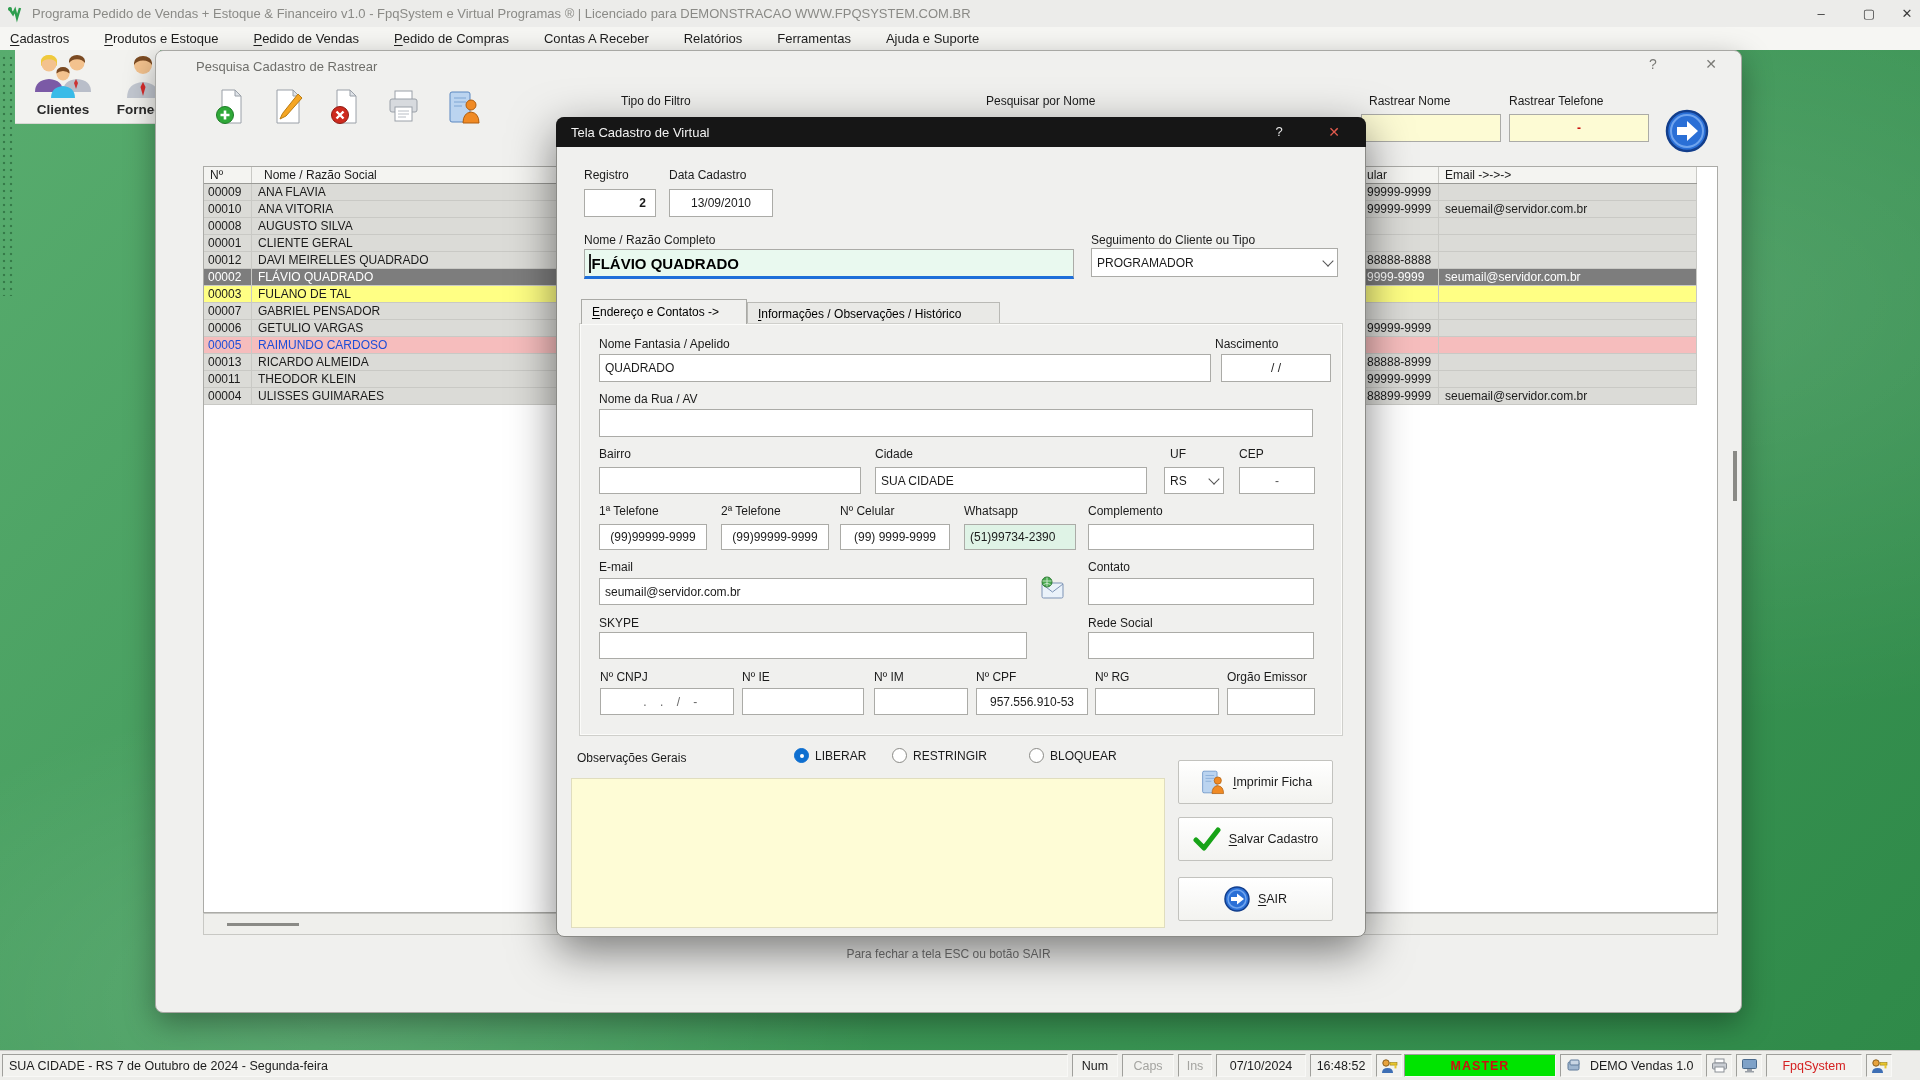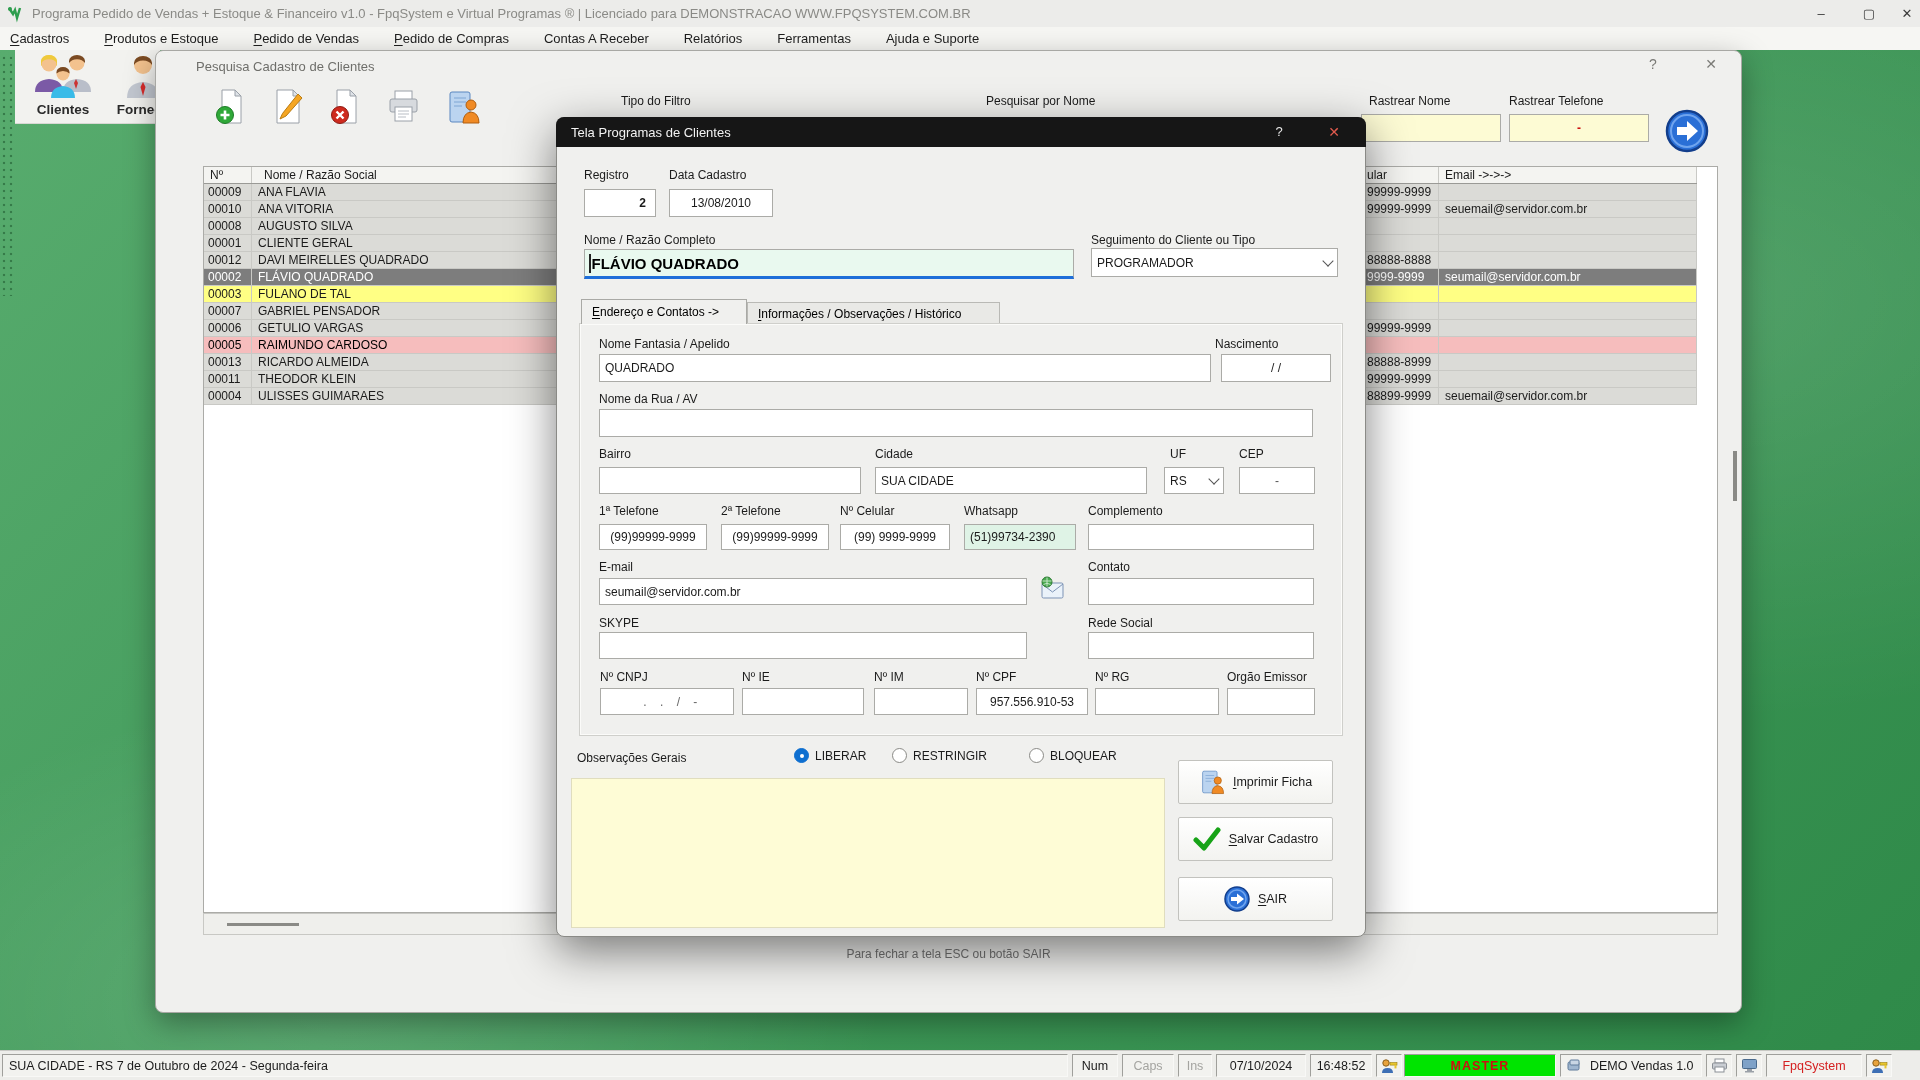--- a/index.html
+++ b/index.html
@@ -48,21 +48,21 @@
   .trow{position:absolute;left:0;width:1493px;height:17px;display:flex;font-size:12px;align-items:stretch;
      background:#DBDBD7;border-bottom:1px solid #C9C9C5;box-sizing:border-box;color:#1B1B1B;}
   .thead{background:#F4F4F1;border-bottom:1px solid #9A9A96;}
   .tc{display:flex;align-items:center;border-right:1px solid #C9C9C5;box-sizing:border-box;overflow:hidden;white-space:nowrap;}
   .c-num{width:48px;padding-left:4px;}
   .c-nome{width:1112px;padding-left:6px;}
   .c-cel{width:75px;padding-left:3px;}
   .c-email{width:258px;padding-left:6px;}
   .row-sel{background:#7D7D7D;color:#FFFFFF;}
   .row-yel{background:#FFFF84;}
-  .row-pink{background:#F6BDBD;color:#000000;}
+  .row-pink{background:#F6BDBD;color:#1d4ed8;}
   #hscroll{position:absolute;left:47px;top:862px;width:1515px;height:22px;background:#EFEFEC;border:1px solid #C8C8C4;box-sizing:border-box;}
   #hthumb{position:absolute;left:23px;top:9px;width:72px;height:3px;background:#8A8A86;}
   #vthumb{position:absolute;left:1577px;top:400px;width:4px;height:50px;background:#8A8A86;}
   #pz-footer{position:absolute;left:0;top:896px;width:100%;text-align:center;font-size:12px;color:#737373;}
   .fld-yellow{background:#FDFBD4;}
   
   #modal{left:556px;top:122px;width:810px;height:820px;background:#F0F0EE;border:1px solid #8A8A86;
      border-radius:8px;box-shadow:0 14px 45px rgba(0,0,0,.5);box-sizing:border-box;}
   #m-titlebar{position:absolute;left:-1px;top:-1px;width:810px;height:30px;background:#161616;border-radius:8px 8px 0 0;}
   #m-title{position:absolute;left:15px;top:8px;font-size:13px;color:#F2F2F2;}
@@ -144,21 +144,21 @@
           <circle cx="22" cy="13" r="9" fill="#F3C28E"></circle>
           <path d="M13 11 a9 7 0 0 1 18 0 l0 2 a10 8 0 0 0 -18 0 z" fill="#7A4A22"></path>
           <path d="M6 46 q0 -15 16 -16 q16 1 16 16 z" fill="#C2C7D0"></path>
           <path d="M22 30 l2.5 5 -2.5 9 -2.5 -9 z" fill="#D62B2B"></path>
         </svg>
         <div class="desk-label">Fornece</div>
       </div>
     </div>
 
     <div class="abs" id="pesquisa" style="top:0px;left:155px;">
-      <div class="abs" id="pz-title">Pesquisa Cadastro de Clientes</div>
+      <div class="abs" id="pz-title">Pesquisa Cadastro de Rastrear</div>
       <div class="pz-ctl" style="left:1484px;">?</div>
       <div class="pz-ctl" style="left:1542px;">✕</div>
 
       <div class="tbtn" style="left:55px;">
         <svg width="36" height="36">
           <path d="M9 1 h13 l6 6 v27 h-19 z" fill="#fff" stroke="#9AA0A8"></path>
           <path d="M22 1 l6 6 h-6 z" fill="#DFE3E8" stroke="#9AA0A8"></path>
           <circle cx="12" cy="26" r="8.5" fill="#2FA838" stroke="#1D7D26"></circle>
           <path d="M12 21.5 v9 M7.5 26 h9" stroke="#fff" stroke-width="2.6"></path>
         </svg>
@@ -300,29 +300,29 @@
       <div id="hscroll">
           <div id="hthumb"></div>
         </div>
       <div id="vthumb"></div>
 
       <div id="pz-footer">Para fechar a tela ESC ou botão SAIR</div>
     </div>
 
     <div class="abs" id="modal" style="top:67px;left:556px;">
       <div id="m-titlebar">
-        <div id="m-title">Tela Programas de Clientes</div>
+        <div id="m-title">Tela Cadastro de Virtual</div>
         <div id="m-help">?</div>
         <div id="m-close">✕</div>
       </div>
 
       <div class="lbl" style="left:27px;top:50px;">Registro</div>
       <div class="inp" style="left:27px;top:71px;width:72px;height:28px;justify-content:flex-end;font-weight:bold;padding-right:9px;">2</div>
       <div class="lbl" style="left:112px;top:50px;">Data Cadastro</div>
-      <div class="inp center" style="left:112px;top:71px;width:104px;height:28px;">13/08/2010</div>
+      <div class="inp center" style="left:112px;top:71px;width:104px;height:28px;">13/09/2010</div>
 
       <div class="lbl" style="left:27px;top:115px;">Nome / Razão Completo</div>
       <div id="nome-field">
           <span class="caret"></span>
           <span>FLÁVIO QUADRADO</span>
         </div>
 
       <div class="lbl" style="left:534px;top:115px;">Seguimento do Cliente ou Tipo</div>
       <div class="sel" style="left:534px;top:130px;width:247px;height:29px;">
         <span>PROGRAMADOR</span>

